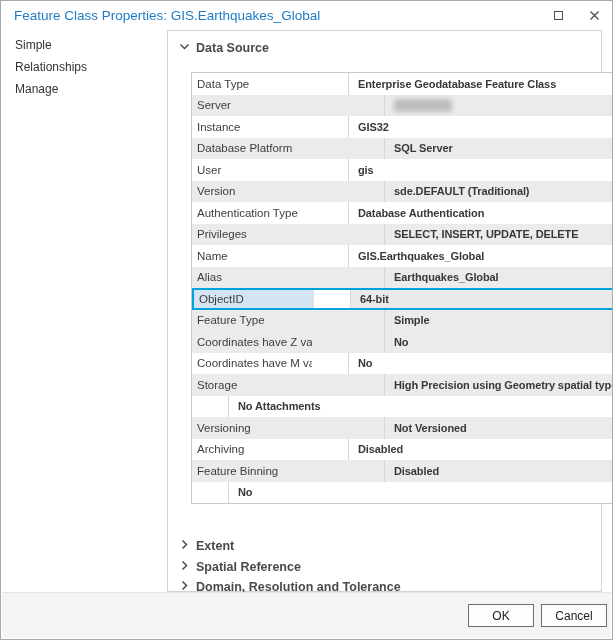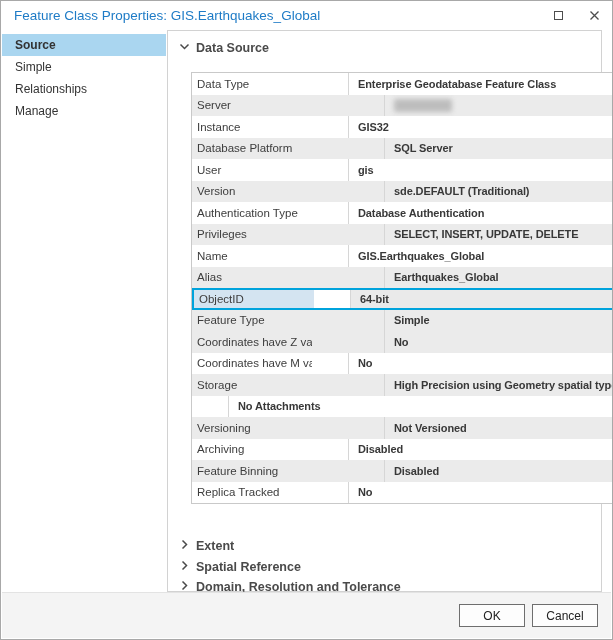--- a/index.html
+++ b/index.html
@@ -32,21 +32,21 @@
   .row .value{flex:1;padding-left:9px;display:flex;align-items:center;font-weight:bold;font-size:11px;letter-spacing:-0.1px;color:#383838;white-space:nowrap;overflow:hidden;border-left:1px solid #d6d6d6;margin-left:36px;}
   .row.highlighted{border:2px solid var(--highlight,#00a3dc);}
   .row.highlighted .label{background:#d4e4f1;}
   .row.highlighted .value{background:#eaeaea;}
   .redact{width:58px;height:13px;background:#bdbdbd;border-radius:2px;filter:blur(2.5px);}
   .row-icon{margin-left:auto;margin-right:2px;flex:0 0 auto;}
   
   .collapsed-wrap{position:absolute;left:11px;top:505px;right:10px;}
   .collapsed-header{display:flex;align-items:center;gap:6px;height:20.5px;font-size:12.5px;font-weight:bold;color:#4a4a4a;cursor:default;}
   
-  .footer{position:absolute;left:1px;right:1px;bottom:1px;height:46px;background:#f4f4f4;border-top:1px solid #e3e3e3;display:flex;align-items:center;justify-content:flex-end;gap:7px;padding-right:13px;}
+  .footer{position:absolute;left:1px;right:1px;bottom:1px;height:46px;background:#f4f4f4;border-top:1px solid #e3e3e3;display:flex;align-items:center;justify-content:flex-end;gap:7px;padding-right:4px;}
   .btn{width:66px;height:23px;background:#fdfdfd;border:1px solid #6e6e6e;font-family:inherit;font-size:12px;color:#222;padding:0;border-radius:0;}
 </style>
 </head>
 <body>
 
 <div class="window" style="--accent: #1e7bc6; --selection: #aad6f0; --highlight: #00a3dc; --rowalt: #ebebeb;">
 
   <div class="titlebar">
     <span class="title">Feature Class Properties: GIS.Earthquakes_Global</span>
     <div class="controls">
@@ -55,21 +55,20 @@
       </div>
       <div class="ctrl">
         <span><svg width="11" height="11" viewBox="0 0 11 11">
               <path d="M1.5 1.5 L9.5 9.5 M9.5 1.5 L1.5 9.5" stroke="#4d4d4d" stroke-width="1.3" fill="none"></path>
             </svg></span>
       </div>
     </div>
   </div>
 
   <div class="sidebar" id="sidebar">
-      <div class="side-item selected">Source</div>
       <div class="side-item">Simple</div>
       <div class="side-item">Relationships</div>
       <div class="side-item">Manage</div>
     </div>
 
   <div class="content">
     <div class="section-header">
       <span class="chev"><svg width="11" height="11" viewBox="0 0 11 11">
             <polyline points="1.5,3.5 5.5,7.5 9.5,3.5" fill="none" stroke="#4a4a4a" stroke-width="1.5"></polyline>
           </svg></span>
@@ -151,21 +150,20 @@
         </div>
         <div class="row">
           <span class="label">Archiving</span>
           <div class="value">Disabled</div>
         </div>
         <div class="row alt">
           <span class="label">Feature Binning</span>
           <div class="value">Disabled</div>
         </div>
         <div class="row">
-          <span class="label">Replica Tracked</span>
           <div class="value">No</div>
         </div>
       </div>
 
     <div class="collapsed-wrap" id="collapsed-sections">
         <div class="collapsed-header">
           <span class="chev"><svg width="11" height="11" viewBox="0 0 11 11">
               <polyline points="3.5,1.5 7.5,5.5 3.5,9.5" fill="none" stroke="#4a4a4a" stroke-width="1.5"></polyline>
             </svg></span>
           <span>Extent</span>

